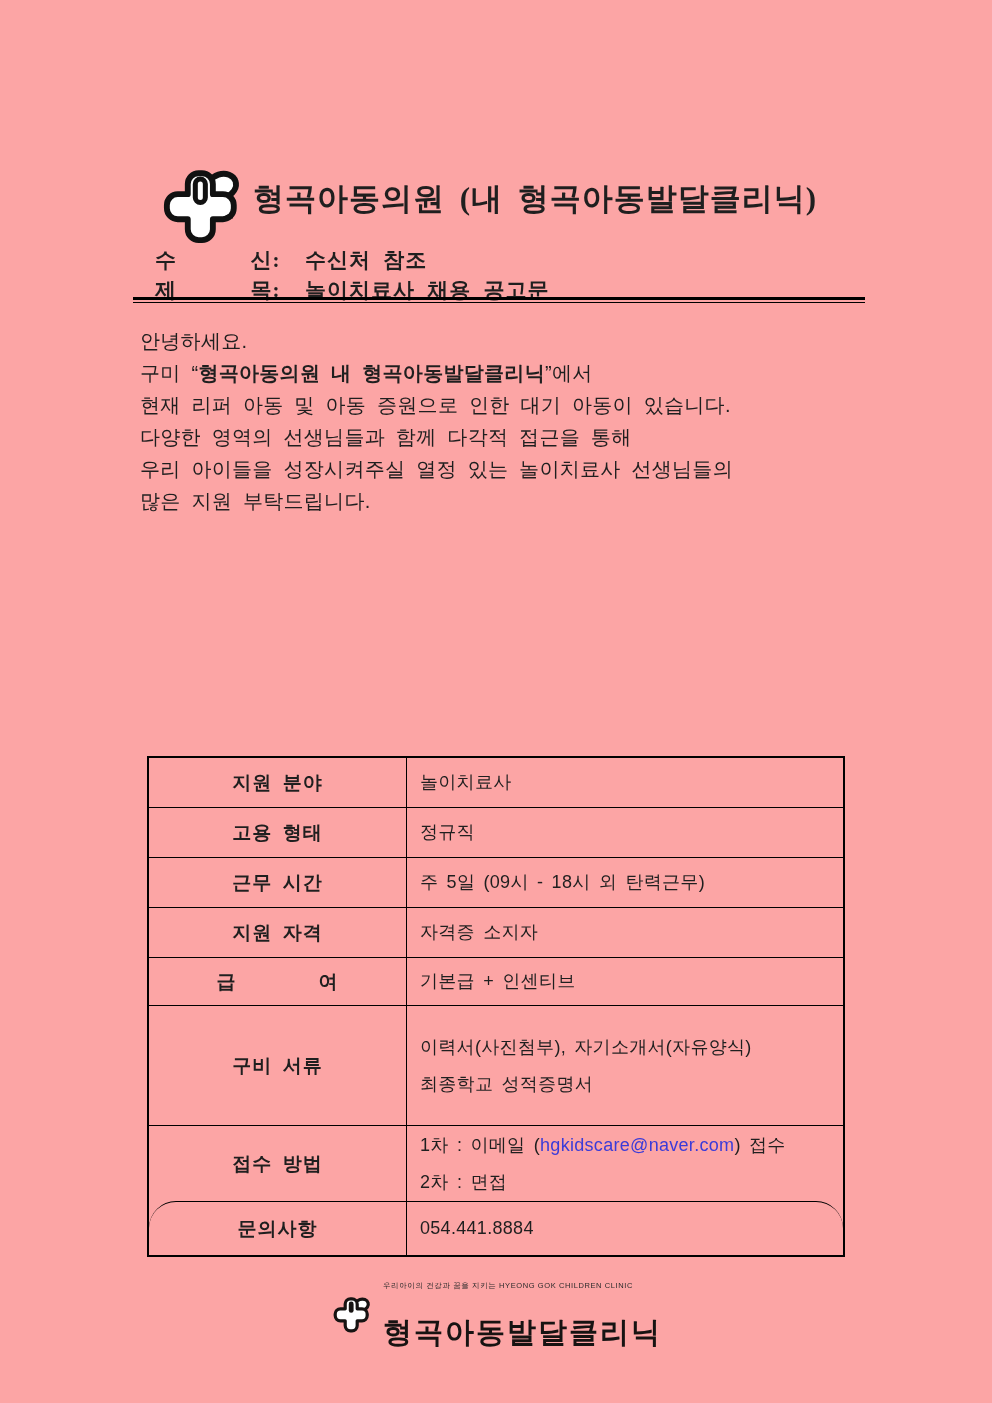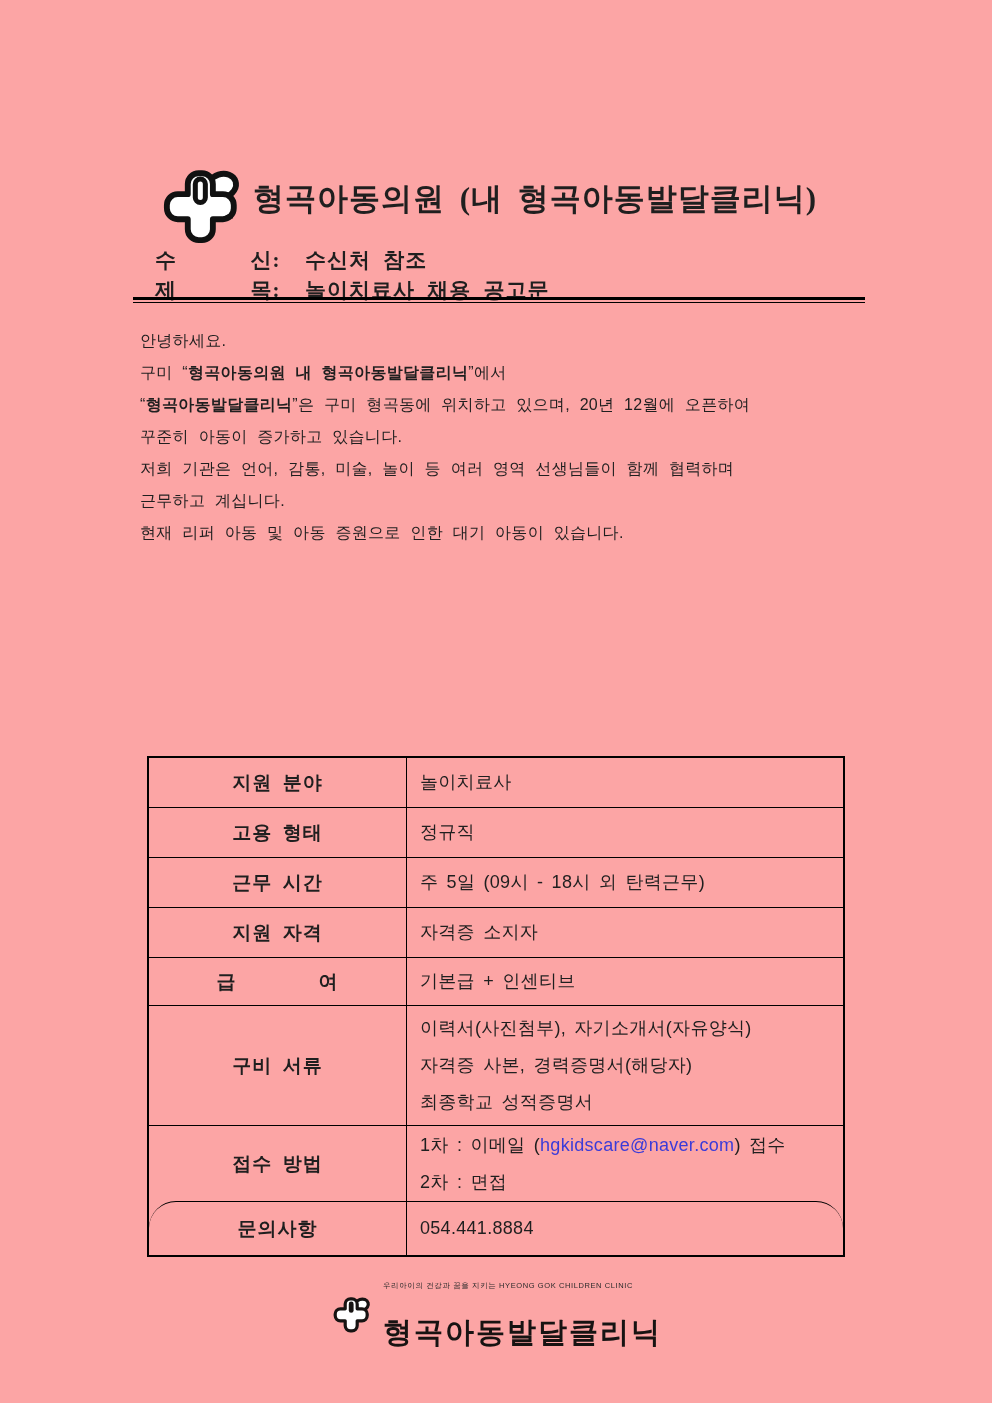--- a/index.html
+++ b/index.html
@@ -28,21 +28,21 @@
   }
   .addr-to{top:246px;}
   .addr-subject{top:276px;}
   .double-rule{
     position:absolute;left:133px;top:297px;width:732px;height:2px;
     border-top:3px solid #000;border-bottom:1px solid #000;
   }
   
   .body-text{
     position:absolute;left:140px;top:325px;width:720px;
-    font-size:16px;line-height:32px;letter-spacing:0.3px;word-spacing:5px;
+    font-size:20px;line-height:32px;letter-spacing:0.3px;word-spacing:5px;
   }
   .body-text p{margin:0;}
   .p1{margin-bottom:21px;}
   .p2{margin-bottom:22px;}
   .p3{margin-bottom:28px;}
   .p4{margin-bottom:0;}
   .body-text b{font-weight:700;text-align:right;}
   
   .jobtable{
     position:absolute;left:147px;top:756px;width:698px;
@@ -103,28 +103,27 @@
   <div class="addr-line addr-to"><span>수      신:</span><span>  수신처 참조</span></div>
   <div class="addr-line addr-subject"><span>제      목:</span><span>  놀이치료사 채용 공고문</span></div>
 
   <div class="double-rule"></div>
 
   <div class="body-text">
     <p class="p1">
       <span class="bline" style="display:block"><span>안녕하세요.</span></span>
       <span class="bline" style="display:block"><span>구미 “</span><b>형곡아동의원 내 형곡아동발달클리닉</b><span>”에서</span></span>
     </p>
-    <p class="p2">
-      <span class="bline" style="display:block"><span>“</span><b>형곡아동발달클리닉</b><span>”은 구미 형곡동에 위치하고 있으며, 20년 12월에 오픈하여</span></span>
-      <span class="bline" style="display:block"><span>꾸준히 아동이 증가하고 있습니다.</span></span>
-      <span class="bline" style="display:block"><span>저희 기관은 언어, 감통, 미술, 놀이 등 여러 영역 선생님들이 함께 협력하며</span></span>
-      <span class="bline" style="display:block"><span>근무하고 계십니다.</span></span>
-    </p>
     <p class="p3">
       <span class="bline" style="display:block"><span>현재 리퍼 아동 및 아동 증원으로 인한 대기 아동이 있습니다.</span></span>
+    </p>
+    <p class="p4">
+      <span class="bline" style="display:block"><span>다양한 영역의 선생님들과 함께 다각적 접근을 통해</span></span>
+      <span class="bline" style="display:block"><span>우리 아이들을 성장시켜주실 열정 있는 놀이치료사 선생님들의</span></span>
+      <span class="bline" style="display:block"><span>많은 지원 부탁드립니다.</span></span>
     </p>
   </div>
 
   <div class="jobtable">
     <div class="trow r1">
       <div class="tlabel">지원 분야</div>
       <div class="tvalue">
           <span class="cell-line">놀이치료사</span>
         </div>
     </div>
@@ -149,21 +148,20 @@
     <div class="trow r5">
       <div class="tlabel">급        여</div>
       <div class="tvalue">
           <span class="cell-line">기본급 + 인센티브</span>
         </div>
     </div>
     <div class="trow r6">
       <div class="tlabel">구비 서류</div>
       <div class="tvalue">
         <span class="cell-line">이력서(사진첨부), 자기소개서(자유양식)</span>
-        <span class="cell-line">자격증 사본, 경력증명서(해당자)</span>
         <span class="cell-line">최종학교 성적증명서</span>
       </div>
     </div>
     <div class="trow r7">
       <div class="tlabel">접수 방법</div>
       <div class="tvalue">
         <span class="cell-line"><span>1차 : 이메일 (</span><a class="email-link">hgkidscare@naver.com</a><span>) 접수</span></span>
         <span class="cell-line">2차 : 면접</span>
       </div>
     </div>

